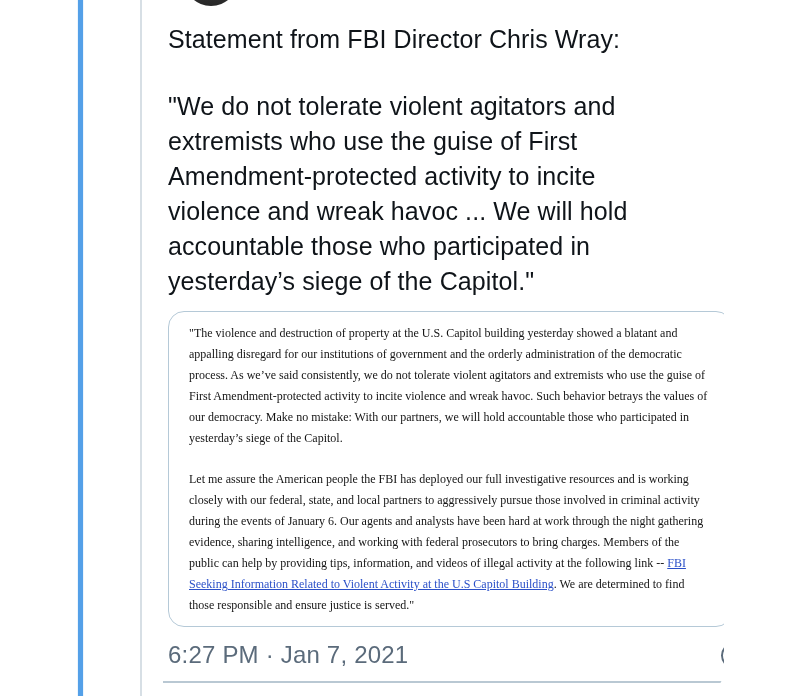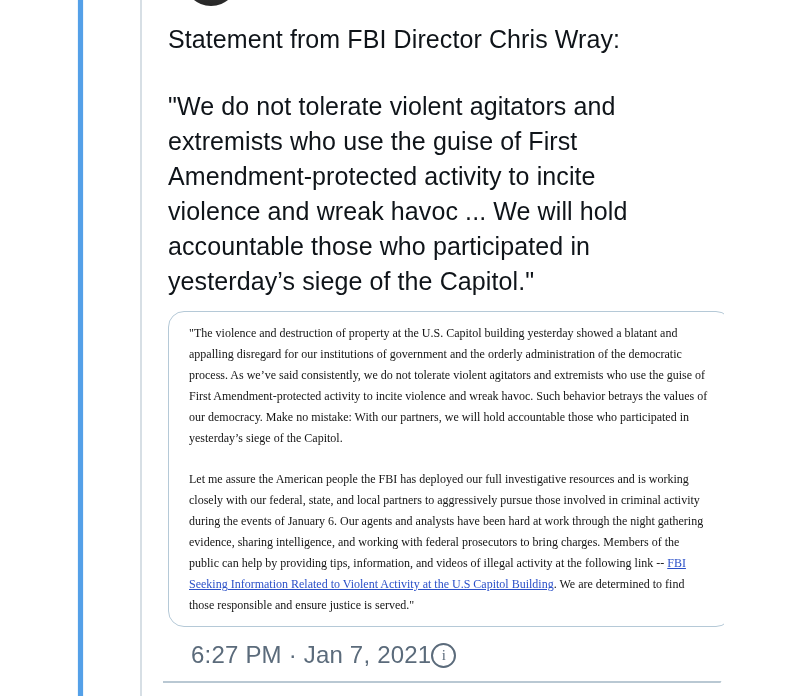--- a/index.html
+++ b/index.html
@@ -70,24 +70,23 @@
   .statement-card p + p { margin-top: 20px; }
   .card-link {
     color: #2b50c8;
     text-decoration: underline;
     cursor: pointer;
   }
   .meta-row {
     margin-top: 14px;
     width: 578px;
     display: flex;
-    justify-content: flex-start;
+    justify-content: space-between;
     align-items: center;
     color: #5b6b7b;
-    margin-left: 23px;
   }
   .timestamp {
     font-size: 24px;
     letter-spacing: 0.2px;
     cursor: pointer;
   }
   .info-icon {
     box-sizing: border-box;
     width: 25px; height: 25px;
     border: 2px solid #5b6b7b;

